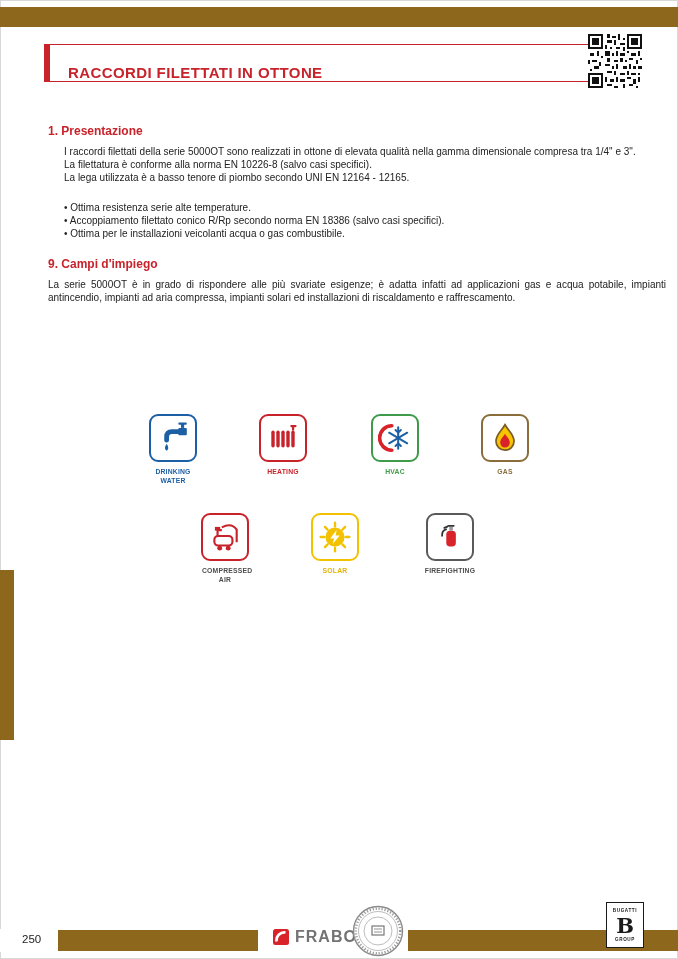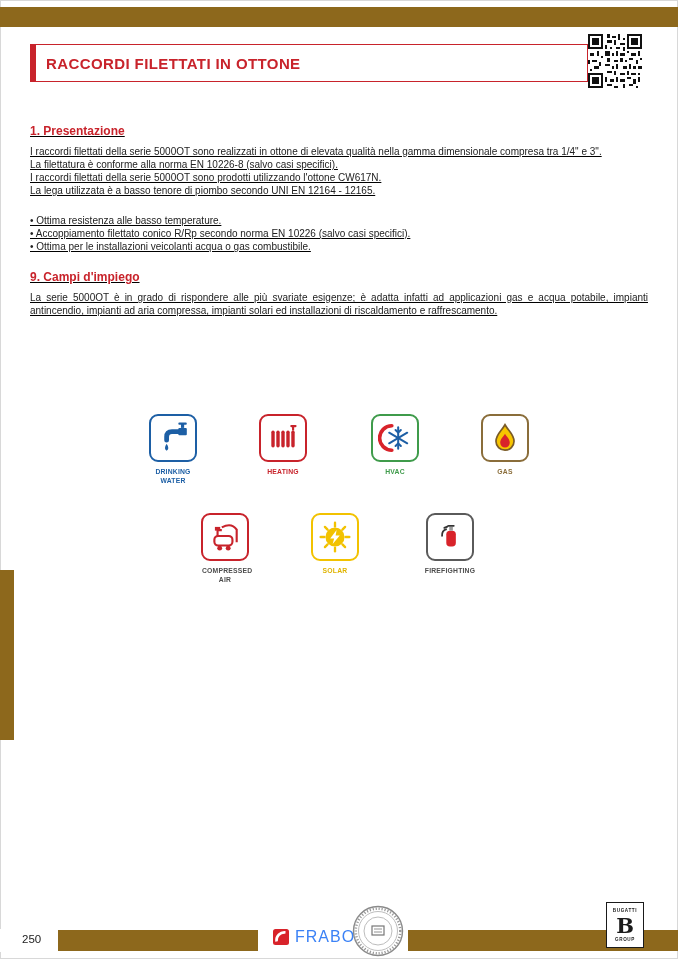--- a/index.html
+++ b/index.html
@@ -4,42 +4,42 @@
 <style>
   html,body{margin:0;padding:0;background:#f0f0f0;}
   .page{position:relative;width:678px;height:959px;margin:0 auto;background:#fff;
         font-family:"Liberation Sans","DejaVu Sans",sans-serif;overflow:hidden;
         box-shadow:0 0 0 1px #d8d8d8 inset;}
   .abs{position:absolute;}
   .band{background:#8d681c;}
   .top-band{left:0;top:7px;width:678px;height:20px;}
   .side-tab{left:0;top:570px;width:14px;height:170px;}
   .footer-band{left:0;top:930px;width:678px;height:21px;}
-  .title-box{left:30px;top:44px;width:551px;height:36px;border:1px solid #c8232b;
-             border-left:6px solid #c8232b;display:flex;align-items:center;}
+  .title-box{left:44px;top:44px;width:551px;height:36px;border:1px solid #c8232b;
+             border-left:6px solid #c8232b;display:flex;align-items:flex-end;padding-left:8px;}
   .page-title{color:#c8232b;font-size:15px;font-weight:bold;padding-left:10px;letter-spacing:.4px;}
   .qr{left:588px;top:34px;}
-  .content{left:30px;top:124px;width:618px;text-decoration:underline;}
+  .content{left:48px;top:124px;width:618px;}
   .h-red{color:#c8232b;font-weight:bold;font-size:12px;line-height:14px;margin:0 0 7px 0;}
   .sec{margin-bottom:17px;}
   .body-text{font-size:10px;color:#222;line-height:13px;}
-  .line{white-space:nowrap;}
+  .line{white-space:nowrap;margin-left:16px;}
   .just{text-align:justify;}
   .app-box{width:48px;height:48px;border-radius:9px;background:#fff;display:flex;
            align-items:center;justify-content:center;box-sizing:border-box;}
   .b-blue{border:2px solid #1d5fa5;} .b-red{border:2px solid #c8232b;}
   .b-green{border:2px solid #3f9b4b;} .b-gas{border:2px solid #8a6d3a;}
   .b-yellow{border:2px solid #f2c200;} .b-dark{border:2px solid #5a5a5a;}
   .app-label{font-size:6.8px;font-weight:bold;text-align:center;letter-spacing:.2px;line-height:8.5px;}
   .lb-blue{color:#1d5fa5;} .lb-red{color:#c8232b;} .lb-green{color:#3f9b4b;}
   .lb-gas{color:#8a6d3a;} .lb-dark{color:#4d4d4d;} .lb-yellow{color:#e0b400;}
   .white-chip{background:#fff;}
   .page-num{left:22px;top:933px;font-size:11.5px;color:#222;}
   .frabo{left:272px;top:924px;height:26px;display:flex;align-items:center;gap:5px;}
-  .frabo-text{font-size:16px;font-weight:normal;color:#3b82f6;letter-spacing:1px;}
+  .frabo-text{font-size:16px;font-weight:bold;color:#737373;letter-spacing:1px;}
   .group-box{left:606px;top:902px;width:36px;height:44px;border:1.2px solid #1a1a1a;background:#fff;
              display:flex;flex-direction:column;align-items:center;justify-content:center;color:#1a1a1a;}
   .group-word{font-size:4.6px;font-weight:bold;letter-spacing:.6px;line-height:6px;}
   .group-letter{font-family:"DejaVu Serif","Liberation Serif",serif;font-size:21px;line-height:23px;font-weight:bold;}
 </style>
 </head>
 <body>
 
 <div class="page">
 
@@ -70,29 +70,28 @@
       </g>
     </svg>
   </div>
 
   <div class="abs content">
     <div class="sec">
       <div class="h-red">1. Presentazione</div>
       <div class="body-text">
         <div class="line">I raccordi filettati della serie 5000OT sono realizzati in ottone di elevata qualità nella gamma dimensionale compresa tra 1/4" e 3".</div>
         <div class="line">La filettatura è conforme alla norma EN 10226-8 (salvo casi specifici).</div>
-        <div class="line">I raccordi filettati della serie 5000OT sono prodotti utilizzando l'ottone CW617N.</div>
         <div class="line">La lega utilizzata è a basso tenore di piombo secondo UNI EN 12164 - 12165.</div>
       </div>
     </div>
 
     <div class="sec">
       <div class="body-text">
-        <div class="line">• Ottima resistenza alle basso temperature.</div>
-        <div class="line">• Accoppiamento filettato conico R/Rp secondo norma EN 10226 (salvo casi specifici).</div>
+        <div class="line">• Ottima resistenza serie alte temperature.</div>
+        <div class="line">• Accoppiamento filettato conico R/Rp secondo norma EN 18386 (salvo casi specifici).</div>
         <div class="line">• Ottima per le installazioni veicolanti acqua o gas combustibile.</div>
       </div>
     </div>
 
     <div class="sec">
       <div class="h-red">9. Campi d'impiego</div>
       <div class="body-text just">La serie 5000OT è in grado di rispondere alle più svariate esigenze; è adatta infatti ad applicazioni gas e acqua potabile, impianti antincendio, impianti ad aria compressa, impianti solari ed installazioni di riscaldamento e raffrescamento.</div>
     </div>
   </div>
 

